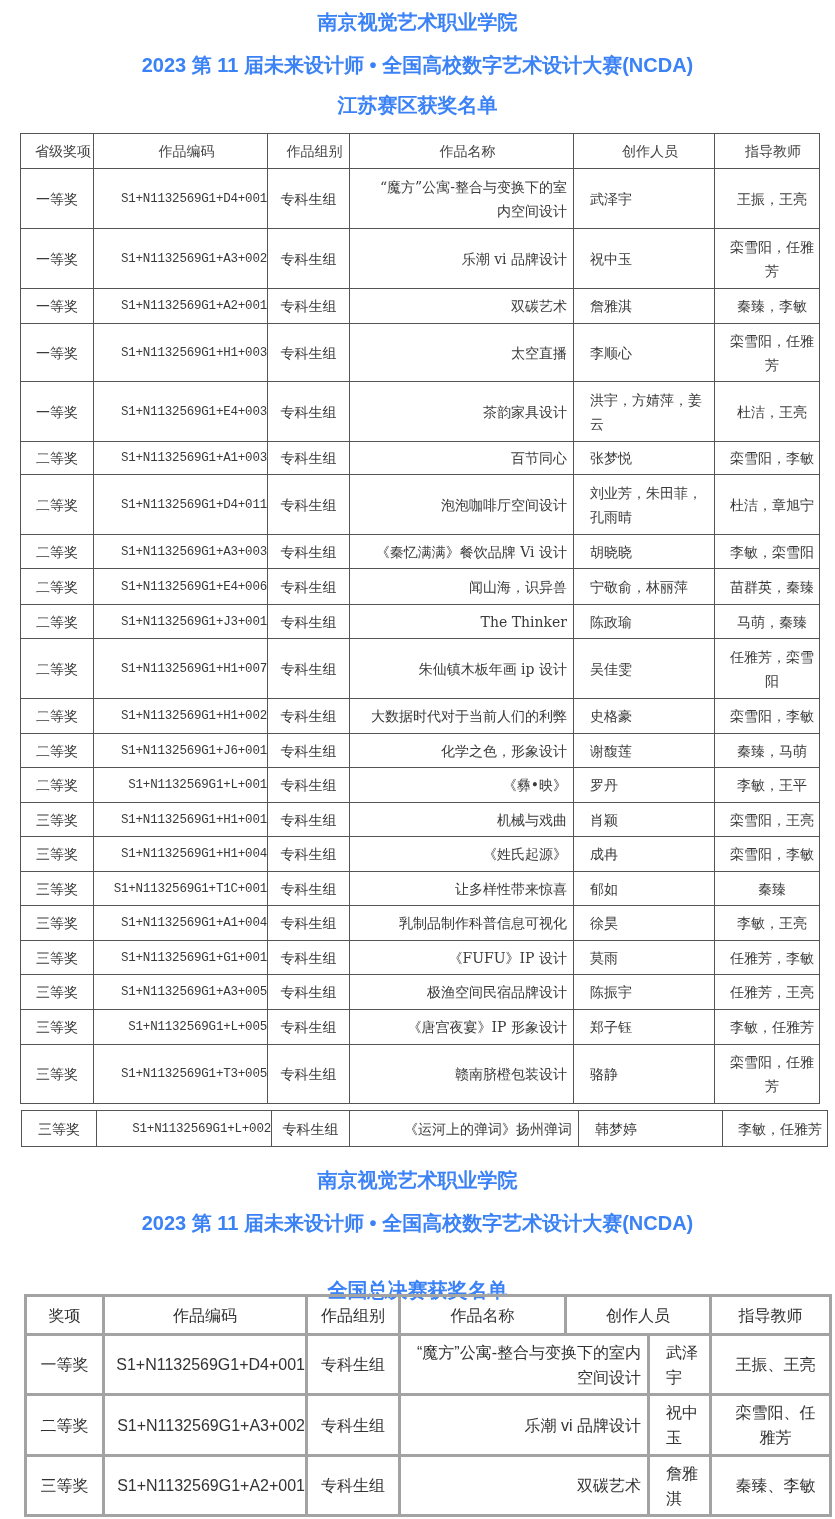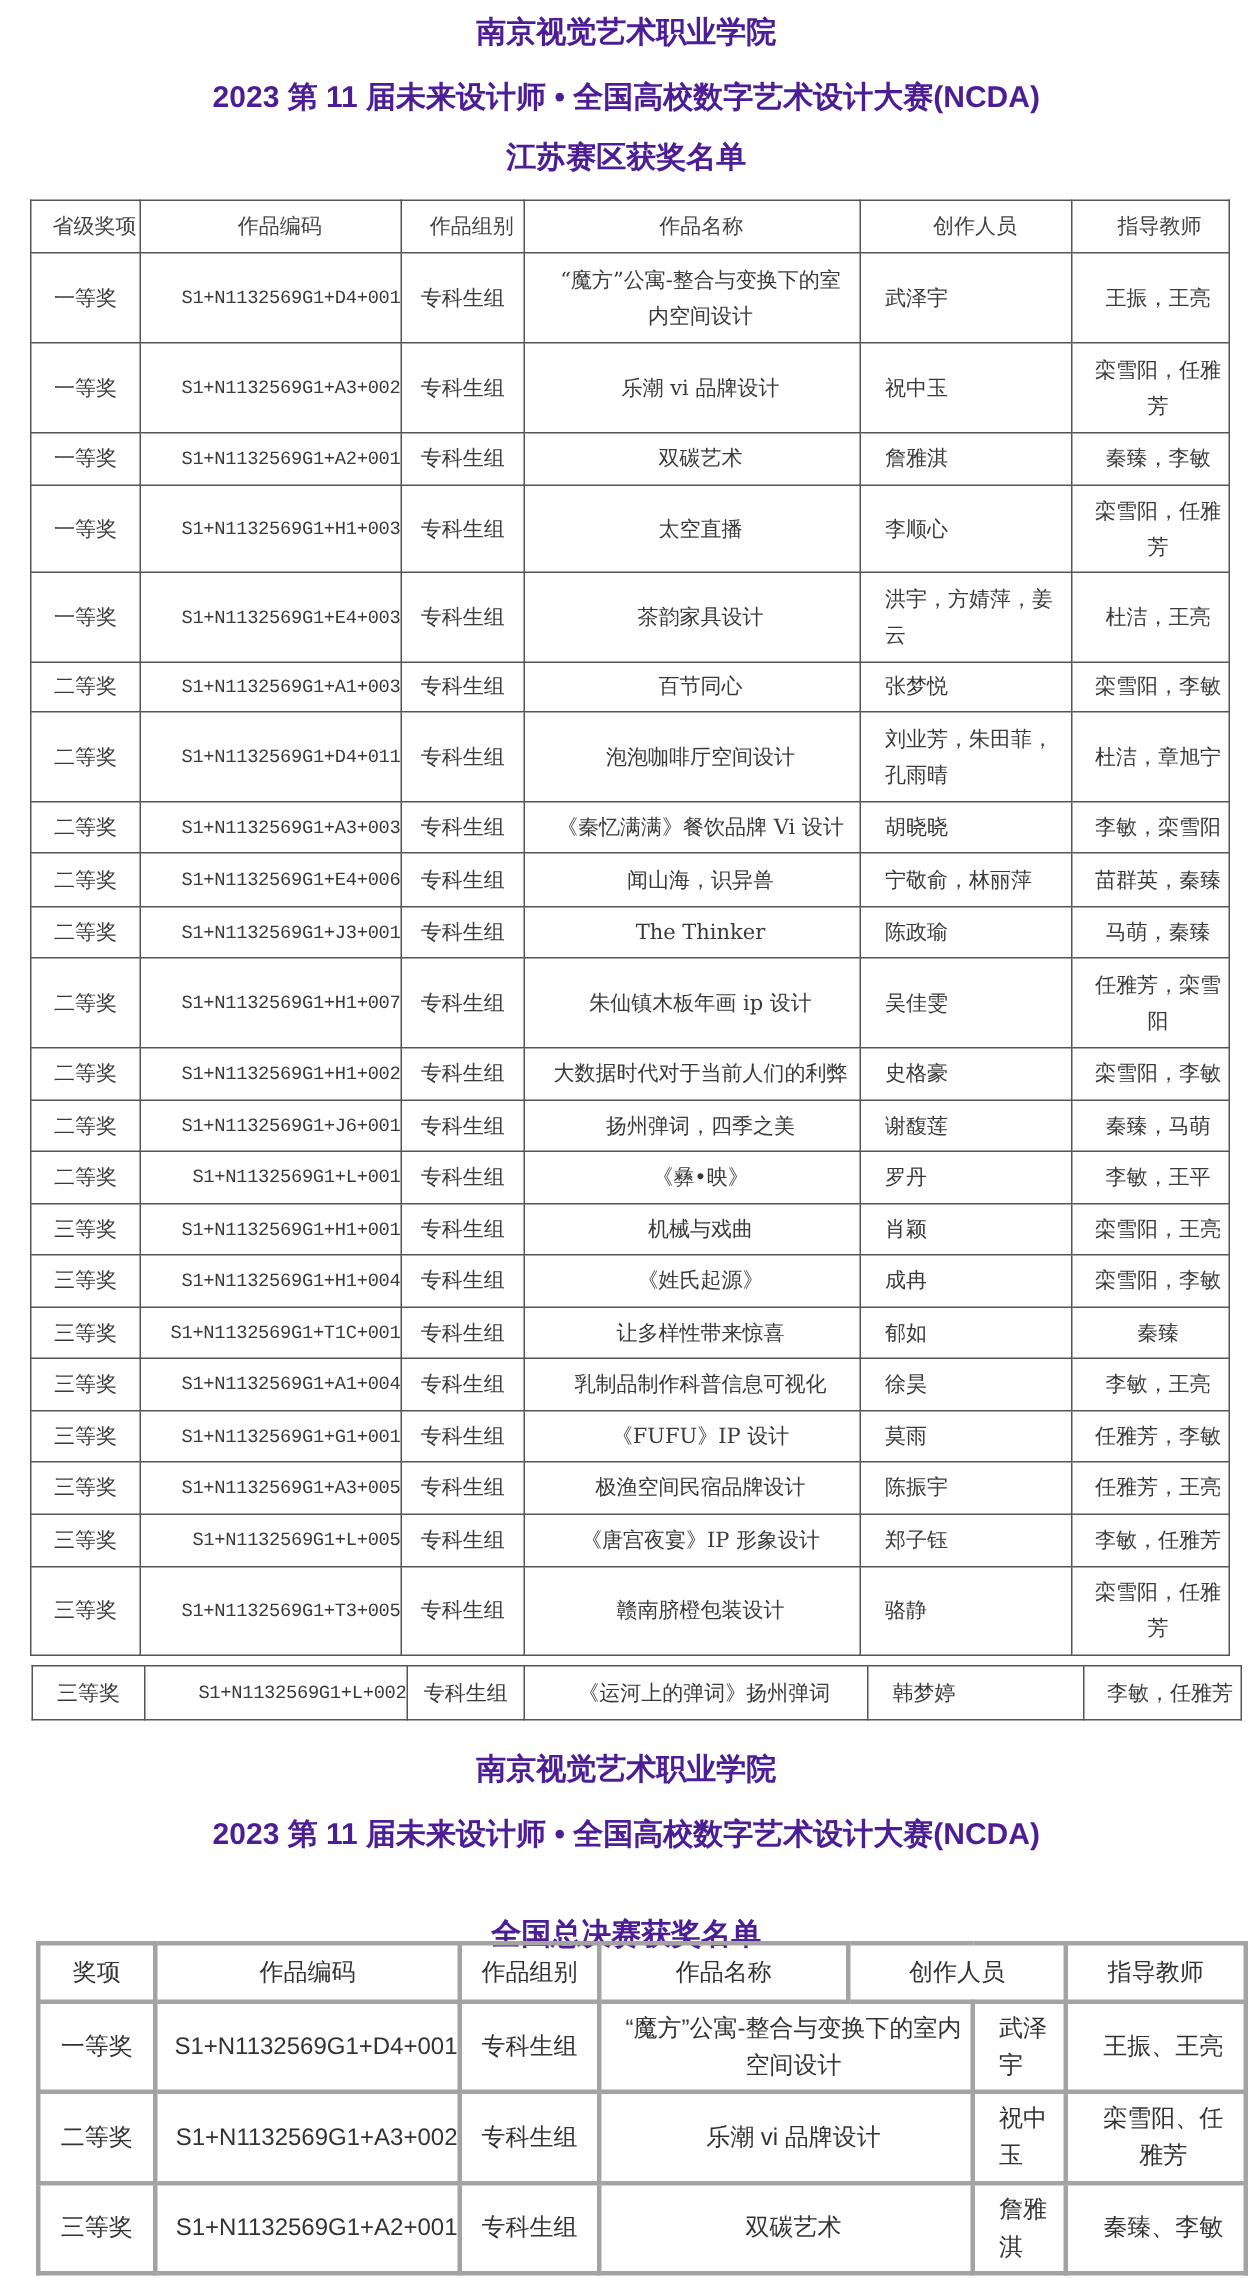--- a/index.html
+++ b/index.html
@@ -5,37 +5,37 @@
   html, body { margin:0; padding:0; }
   body {
     width:835px; height:1519px; position:relative; overflow:hidden;
     background:#ffffff;
     font-family:"DejaVu Serif", serif;
     color:#333;
   }
   .title {
     position:absolute; left:0; width:835px; text-align:center;
     font-family:"Liberation Sans", "DejaVu Sans", sans-serif;
-    font-weight:bold; font-size:20px; line-height:24px; color:#4c1d95;
+    font-weight:bold; font-size:20px; line-height:24px; color:#3b82f6;
     margin:0;
   }
   table { border-collapse:collapse; table-layout:fixed; position:absolute; }
   td, th { padding:0; overflow:hidden; }
 
   
   .t-regional { left:20px; top:133px; width:799px; font-size:14px; color:#3a3a3a; }
   .t-regional td, .t-regional th { border:1px solid #555; line-height:24px; vertical-align:middle; }
   .t-regional th { font-weight:normal; height:34px; text-align:center; color:#444;padding-left:12px; }
   .t-extra { left:21px; top:1110px; width:806px; font-size:14px; color:#3a3a3a; }
   .t-extra td { border:1px solid #555; height:35px; line-height:24px; vertical-align:middle; }
 
   .c-award { text-align:center; }
   .c-code { text-align:right; font-family:"Liberation Mono", "DejaVu Sans Mono", monospace; font-size:12.5px; letter-spacing:-0.2px; }
   .c-group { text-align:center; }
-  .c-name { text-align:center; padding-left:17px !important; padding-right:6px !important; }
+  .c-name { text-align:right; padding-left:17px !important; padding-right:6px !important; }
   .c-creator { text-align:left; padding-left:16px !important; padding-right:6px !important; }
   .c-teacher { text-align:center; padding-left:14px !important; padding-right:4px !important; }
 
   
   .t-national { left:24px; top:1294px; width:805px; font-family:"Liberation Sans", "DejaVu Sans", sans-serif; font-size:16px; color:#333; }
   .t-national td, .t-national th { border:3px solid #a3a3a3; vertical-align:middle; line-height:25px; }
   .t-national th { font-weight:normal; height:36px; text-align:center; color:#333; }
   .t-national .c-code { font-family:"Liberation Sans", "DejaVu Sans", sans-serif; font-size:16px; letter-spacing:0; }
   .t-national .c-name { padding-left:16px !important; }
   .t-national .c-creator { padding-left:16px !important; padding-right:4px !important; }
@@ -161,21 +161,21 @@
         <td class="c-code">S1+N1132569G1+H1+002</td>
         <td class="c-group">专科生组</td>
         <td class="c-name">大数据时代对于当前人们的利弊</td>
         <td class="c-creator">史格豪</td>
         <td class="c-teacher">栾雪阳，李敏</td>
       </tr>
       <tr style="height: 34px;">
         <td class="c-award">二等奖</td>
         <td class="c-code">S1+N1132569G1+J6+001</td>
         <td class="c-group">专科生组</td>
-        <td class="c-name">扬州弹词，四季之美</td>
+        <td class="c-name">化学之色，形象设计</td>
         <td class="c-creator">谢馥莲</td>
         <td class="c-teacher">秦臻，马萌</td>
       </tr>
       <tr style="height: 35px;">
         <td class="c-award">二等奖</td>
         <td class="c-code">S1+N1132569G1+L+001</td>
         <td class="c-group">专科生组</td>
         <td class="c-name">《彝•映》</td>
         <td class="c-creator">罗丹</td>
         <td class="c-teacher">李敏，王平</td>

